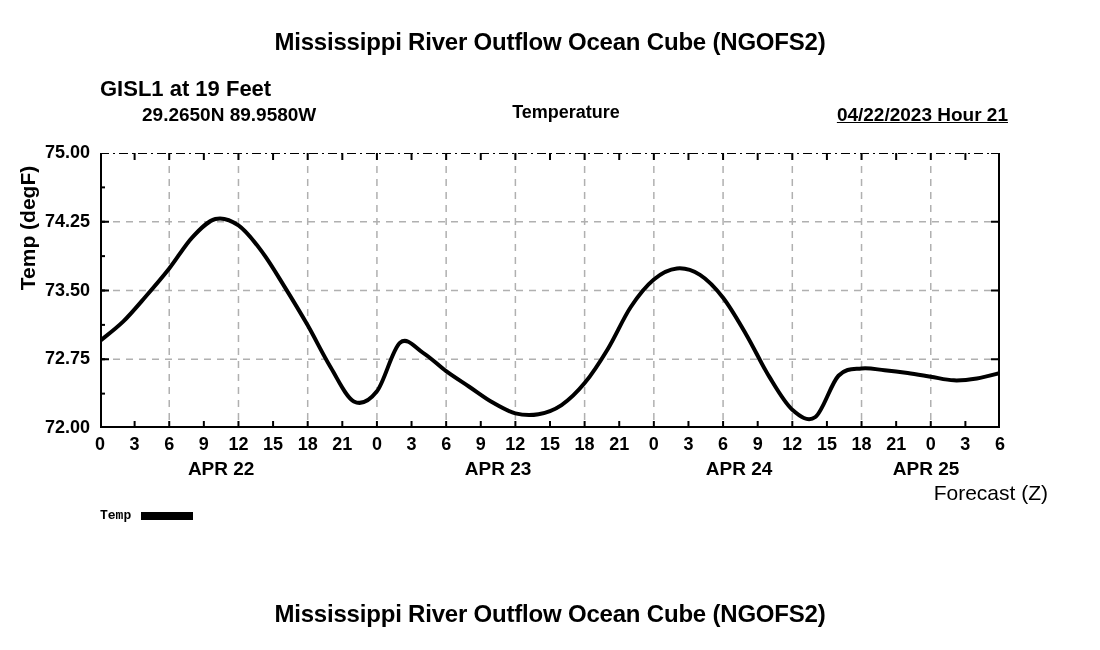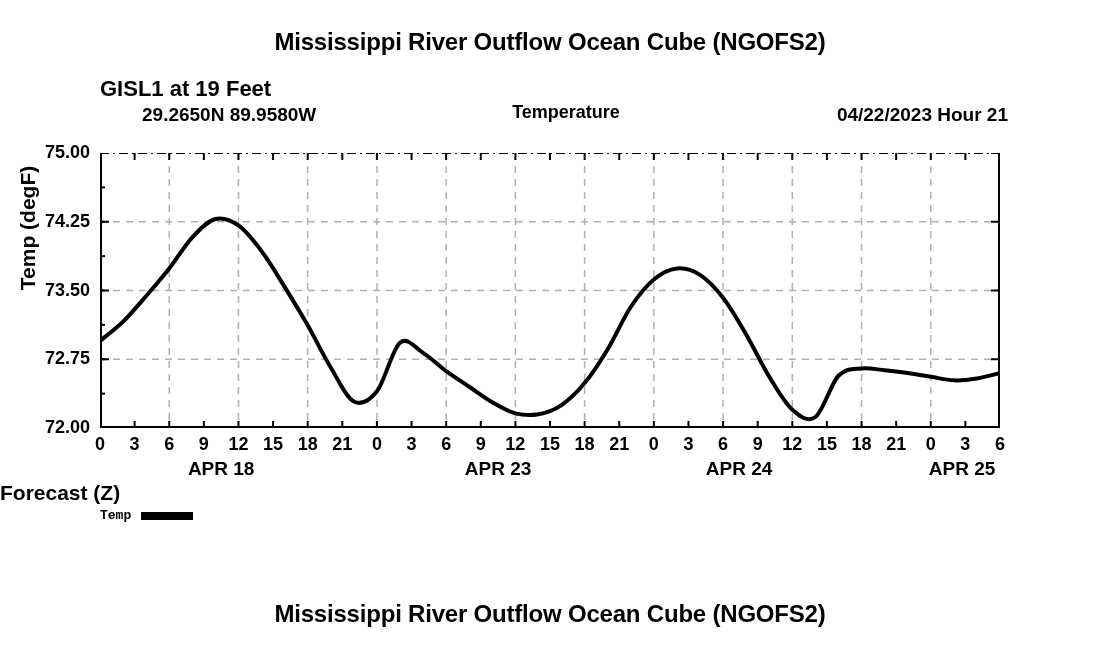--- a/index.html
+++ b/index.html
@@ -55,20 +55,21 @@
     width: 1100px;
     text-align: center;
     font-size: 18px;
     font-weight: bold;
   }
   #run-datetime {
     top: 104px;
     right: 92px;
     font-size: 19px;
     font-weight: bold;
+    text-decoration: underline;
   }
 
   
   #plot-area {
     left: 100px;
     top: 153px;
     width: 900px;
     height: 275px;
   }
   #plot-frame {
@@ -121,23 +122,23 @@
     width: 160px;
     margin-left: -80px;
     text-align: center;
     font-size: 19px;
     font-weight: bold;
   }
   #x-axis-title {
     top: 481px;
     left: 0;
     width: 1048px;
-    text-align: left;
+    text-align: right;
     font-size: 21px;
-    font-weight: bold;
+    font-weight: normal;
   }
 
   
   #legend {
     top: 508px;
     left: 100px;
     display: flex;
     align-items: center;
     gap: 10px;
   }
@@ -296,24 +297,24 @@
     <div class="xtick-label" style="left: 757.692px;">9</div>
     <div class="xtick-label" style="left: 792.308px;">12</div>
     <div class="xtick-label" style="left: 826.923px;">15</div>
     <div class="xtick-label" style="left: 861.538px;">18</div>
     <div class="xtick-label" style="left: 896.154px;">21</div>
     <div class="xtick-label" style="left: 930.769px;">0</div>
     <div class="xtick-label" style="left: 965.385px;">3</div>
     <div class="xtick-label" style="left: 1000px;">6</div>
   </div>
 <div id="xday-labels">
-    <div class="xday-label" style="left: 221.154px;">APR 18</div>
+    <div class="xday-label" style="left: 221.154px;">APR 22</div>
     <div class="xday-label" style="left: 498.077px;">APR 23</div>
     <div class="xday-label" style="left: 739px;">APR 24</div>
-    <div class="xday-label" style="left: 962px;">APR 25</div>
+    <div class="xday-label" style="left: 926px;">APR 25</div>
   </div>
 <div class="abs" id="x-axis-title">Forecast (Z)</div>
 
 <div class="abs" id="legend">
   <span id="legend-label">Temp</span>
   <span id="legend-swatch" style="background: rgb(0, 0, 0);"></span>
 </div>
 
 <div class="abs" id="bottom-title">Mississippi River Outflow Ocean Cube (NGOFS2)</div>
 

